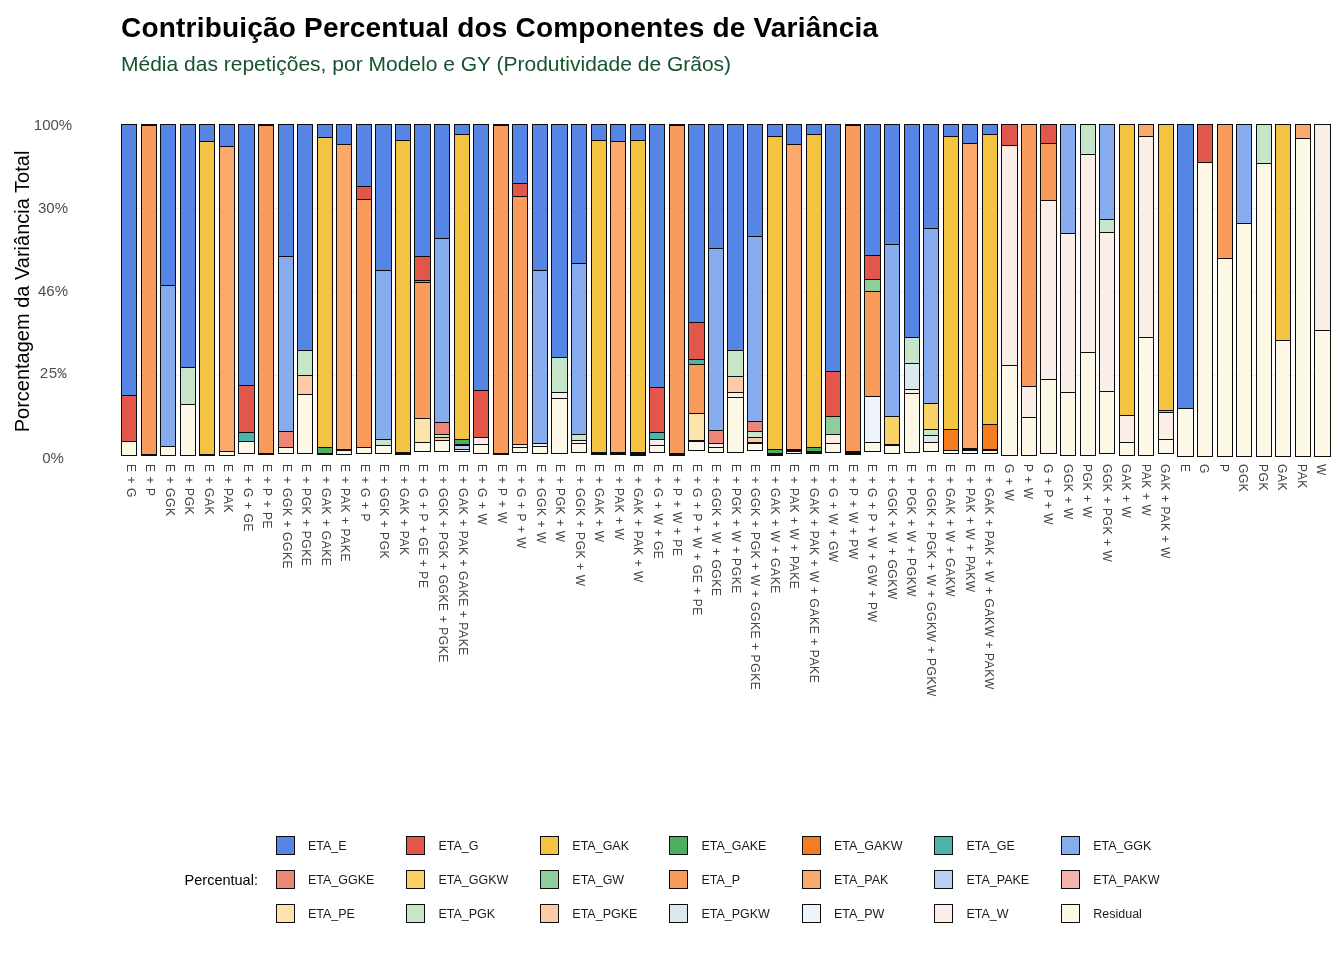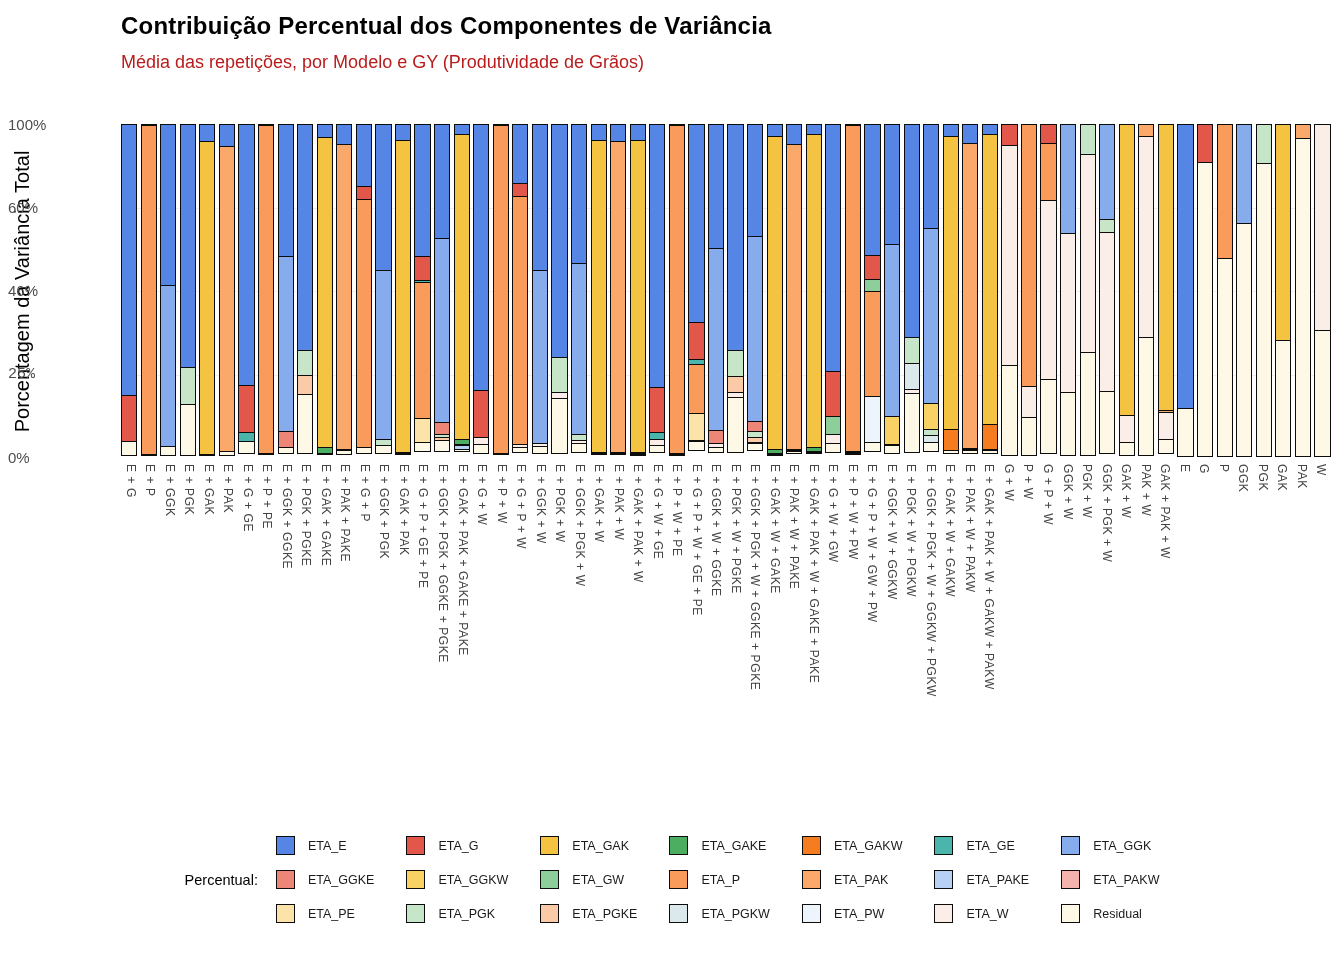--- a/index.html
+++ b/index.html
@@ -1,25 +1,25 @@
 <!DOCTYPE html>
 <html><head>
 <meta charset="utf-8">
 <style>
   html,body{margin:0;padding:0;background:#ffffff;width:1344px;height:960px;
     font-family:"Liberation Sans",sans-serif;overflow:hidden;position:relative;}
   #stage{position:absolute;inset:0;width:1344px;height:960px;}
   .abs{position:absolute;}
-  #title{left:121px;top:12px;font-size:24px;font-weight:bold;color:#000;letter-spacing:.2px;}
-  #subtitle{left:121px;top:52px;font-size:18px;color:#b91c1c;}
+  #title{left:121px;top:12px;font-size:28px;font-weight:bold;color:#000;letter-spacing:.2px;}
+  #subtitle{left:121px;top:52px;font-size:21px;color:#14532d;}
   #y-axis-title{left:-228px;top:280px;width:500px;text-align:center;
     transform:rotate(-90deg);font-size:20px;color:#000;}
   #x-axis-title{left:121px;top:766px;width:1210px;text-align:center;font-size:20px;color:#000;}
   #yticks{left:0;top:0;width:112px;height:500px;}
-  .ytick{position:absolute;right:14px;width:90px;text-align:left;
+  .ytick{position:absolute;right:14px;width:90px;text-align:center;
     font-size:15px;color:#4d4d4d;line-height:18px;}
   #plot{left:121px;top:124px;width:1210px;height:334px;}
   .gridline{position:absolute;left:0;width:100%;height:1px;background:#efefef;}
   #bars{position:absolute;inset:0;display:flex;justify-content:space-between;align-items:stretch;}
   .bar-col{width:16.2px;height:100%;display:flex;flex-direction:column;}
   .seg{width:100%;border:1.2px solid #0c0c0c;box-sizing:border-box;min-height:0;}
   .seg + .seg{margin-top:-1.2px;}
   #xlabels{left:121px;top:464px;width:1210px;height:300px;display:flex;
     justify-content:space-between;}
   .xlab-cell{width:19.5px;display:flex;justify-content:center;}
@@ -36,21 +36,21 @@
 </style>
 </head>
 <body>
 
 <div id="stage">
   <div class="abs" id="title">Contribuição Percentual dos Componentes de Variância</div>
   <div class="abs" id="subtitle">Média das repetições, por Modelo e GY (Produtividade de Grãos)</div>
   <div class="abs" id="y-axis-title">Porcentagem da Variância Total</div>
   <div class="abs" id="yticks">
       <div class="ytick" style="top: 115.7px;">100%</div>
-      <div class="ytick" style="top: 199.025px;">60%</div>
+      <div class="ytick" style="top: 199.025px;">30%</div>
       <div class="ytick" style="top: 282.35px;">46%</div>
       <div class="ytick" style="top: 365.675px; font-family: Liberation Mono, monospace;">25%</div>
       <div class="ytick" style="top: 449px;">0%</div>
     </div>
   <div class="abs" id="plot">
     <div id="gridlines">
         <div class="gridline" style="top: 250.5px;"></div>
         <div class="gridline" style="top: 167px;"></div>
         <div class="gridline" style="top: 83.5px;"></div>
       </div>

